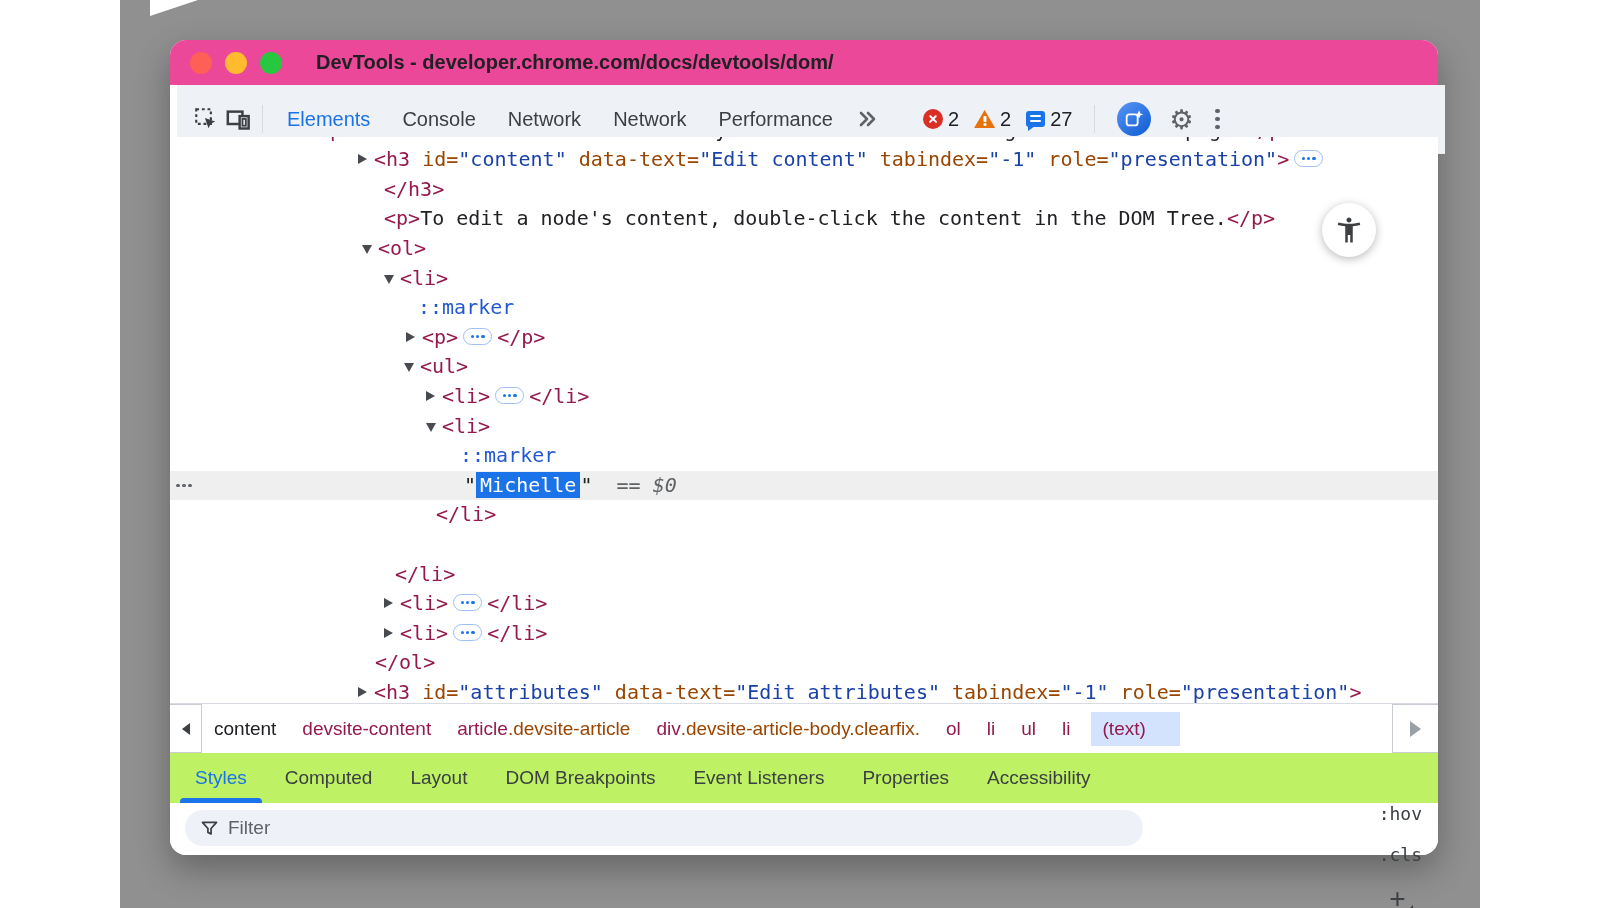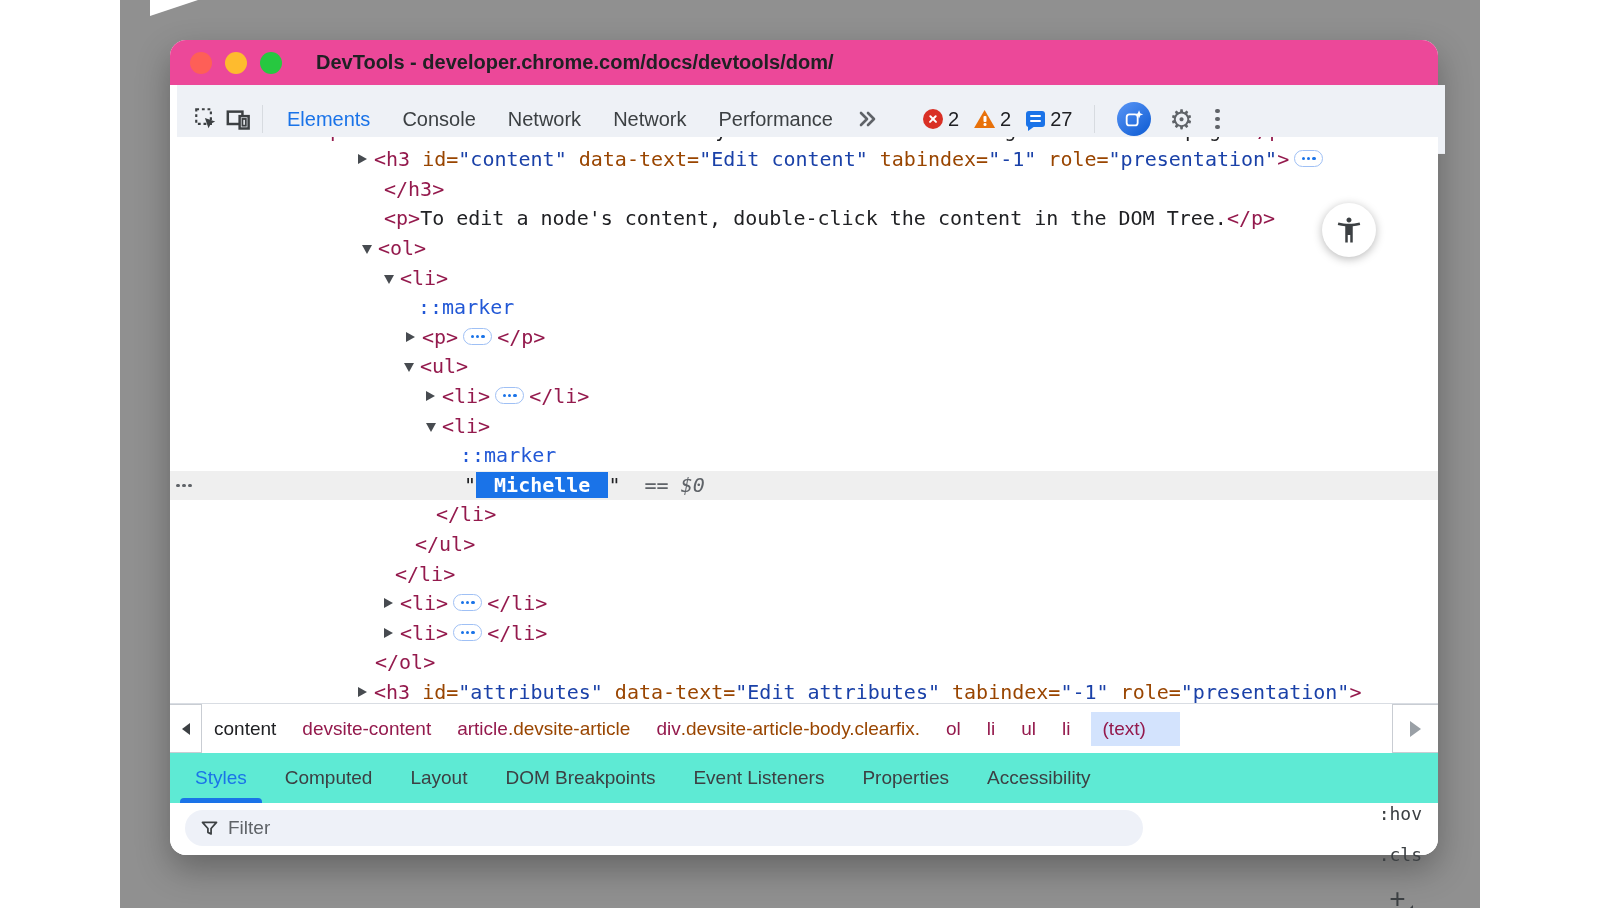--- a/index.html
+++ b/index.html
@@ -53,21 +53,21 @@
   .kebab{display:flex;flex-direction:column;gap:3.5px;padding:4px 10px 4px 4px;}
   .kebab i{width:4.4px;height:4.4px;border-radius:50%;background:#5f6368;}
   
   .dom-tree{position:absolute;left:0;top:97px;width:100%;height:566px;background:#fff;overflow:hidden;}
   .tree-row{position:absolute;left:0;width:100%;height:29.6px;line-height:29.6px;
             font-family:"DejaVu Sans Mono",monospace;font-size:20px;color:#202124;}
   .tree-row.selected{background:#efefef;}
   .row-line{position:absolute;top:0;white-space:pre;}
   .t-tag{color:#941a4d;} .t-txt{color:#202124;} .t-an{color:#994500;} .t-av{color:#1a41a8;}
   .t-ps{color:#2258d6;} .t-q{color:#202124;}
-  .t-sel{background:#1a73e8;color:#fff;padding:1px 18px;font-weight:bold;}
+  .t-sel{background:#1a73e8;color:#fff;padding:1px 4px;}
   .t-eq{color:#5f6368;} .t-dl{color:#5f6368;font-style:italic;}
   .tri{position:absolute;top:9px;width:0;height:0;}
   .tri-right{border-left:9px solid #474b50;border-top:5.5px solid transparent;border-bottom:5.5px solid transparent;}
   .tri-down{border-top:9px solid #474b50;border-left:5.5px solid transparent;border-right:5.5px solid transparent;margin-top:2px;}
   .epill{display:inline-block;vertical-align:middle;width:27px;height:15px;border:1.5px solid #9fc0f5;
          border-radius:9px;margin:0 5px;transform:translateY(-2px);background:#fff;
          text-align:center;line-height:13px;}
   .epill i{display:inline-block;width:3.2px;height:3.2px;border-radius:50%;background:#1a73e8;margin:0 1.1px;vertical-align:middle;}
   .row-dots{position:absolute;left:6px;top:0;height:100%;display:flex;align-items:center;gap:2.6px;}
   .row-dots i{width:3.6px;height:3.6px;border-radius:50%;background:#5f6368;}
@@ -80,21 +80,21 @@
              border:1px solid #c9cdd3;box-sizing:border-box;flex:0 0 auto;}
   .bc-scroll.left{border-left:none;}
   .bc-scroll.right{position:absolute;right:0;top:0;height:100%;width:46px;border-right:none;}
   .bc-left-tri{width:0;height:0;border-right:8px solid #3c4043;border-top:6px solid transparent;border-bottom:6px solid transparent;}
   .bc-right-tri{width:0;height:0;border-left:11px solid #9aa0a6;border-top:8px solid transparent;border-bottom:8px solid transparent;}
   .crumb-list{display:flex;align-items:center;gap:26px;padding-left:12px;font-size:19px;overflow:hidden;}
   .crumb{display:flex;align-items:center;white-space:nowrap;}
   .crumb.selected{background:#d3e3fd;padding:6px 34px 6px 12px;margin-left:-6px;}
   .bc-plain{color:#202124;} .bc-el{color:#941a4d;} .bc-cls{color:#994500;}
   
-  .side-tabs{position:absolute;left:0;top:713px;width:100%;height:50px;background:#5eead4;display:flex;
+  .side-tabs{position:absolute;left:0;top:713px;width:100%;height:50px;background:#bef264;display:flex;
              align-items:center;padding-left:6px;box-sizing:border-box;}
   .side-tab{position:relative;height:100%;display:flex;align-items:center;padding:0 19px;
             font-size:19px;color:#3c4043;}
   .side-tab.active{color:#1a73e8;}
   .side-tab.active::after{content:"";position:absolute;left:4px;right:4px;bottom:0;height:5px;
             background:#1a73e8;border-radius:4px 4px 0 0;}
   
   .filter-row{position:absolute;left:0;top:763px;width:100%;height:52px;background:#fff;
               border-radius:0 0 16px 16px;}
   .filter-pill{position:absolute;left:15px;top:7px;width:958px;height:36px;background:#eef1f8;
@@ -273,23 +273,20 @@
             <span class="row-dots">
               <i></i>
               <i></i>
               <i></i>
             </span>
             <span class="row-line" style="left: 294px;"><span class="t-q">"</span><span class="t-sel">Michelle</span><span class="t-q">"</span><span class="t-eq">  == </span><span class="t-dl">$0</span></span>
           </div>
           <div class="tree-row" style="top: 363.4px;">
             <span class="row-line" style="left: 266px;"><span class="t-tag">&lt;/li&gt;</span></span>
           </div>
-          <div class="tree-row" style="top: 393px;">
-            <span class="row-line" style="left: 245px;"><span class="t-tag">&lt;/ul&gt;</span></span>
-          </div>
           <div class="tree-row" style="top: 422.6px;">
             <span class="row-line" style="left: 225px;"><span class="t-tag">&lt;/li&gt;</span></span>
           </div>
           <div class="tree-row" style="top: 452.2px;">
             <span class="tri tri-right" style="left: 214px;"></span>
             <span class="row-line" style="left: 230px;"><span class="t-tag">&lt;li&gt;</span><span class="epill"><i></i><i></i><i></i></span><span class="t-tag">&lt;/li&gt;</span></span>
           </div>
           <div class="tree-row" style="top: 481.8px;">
             <span class="tri tri-right" style="left: 214px;"></span>
             <span class="row-line" style="left: 230px;"><span class="t-tag">&lt;li&gt;</span><span class="epill"><i></i><i></i><i></i></span><span class="t-tag">&lt;/li&gt;</span></span>

